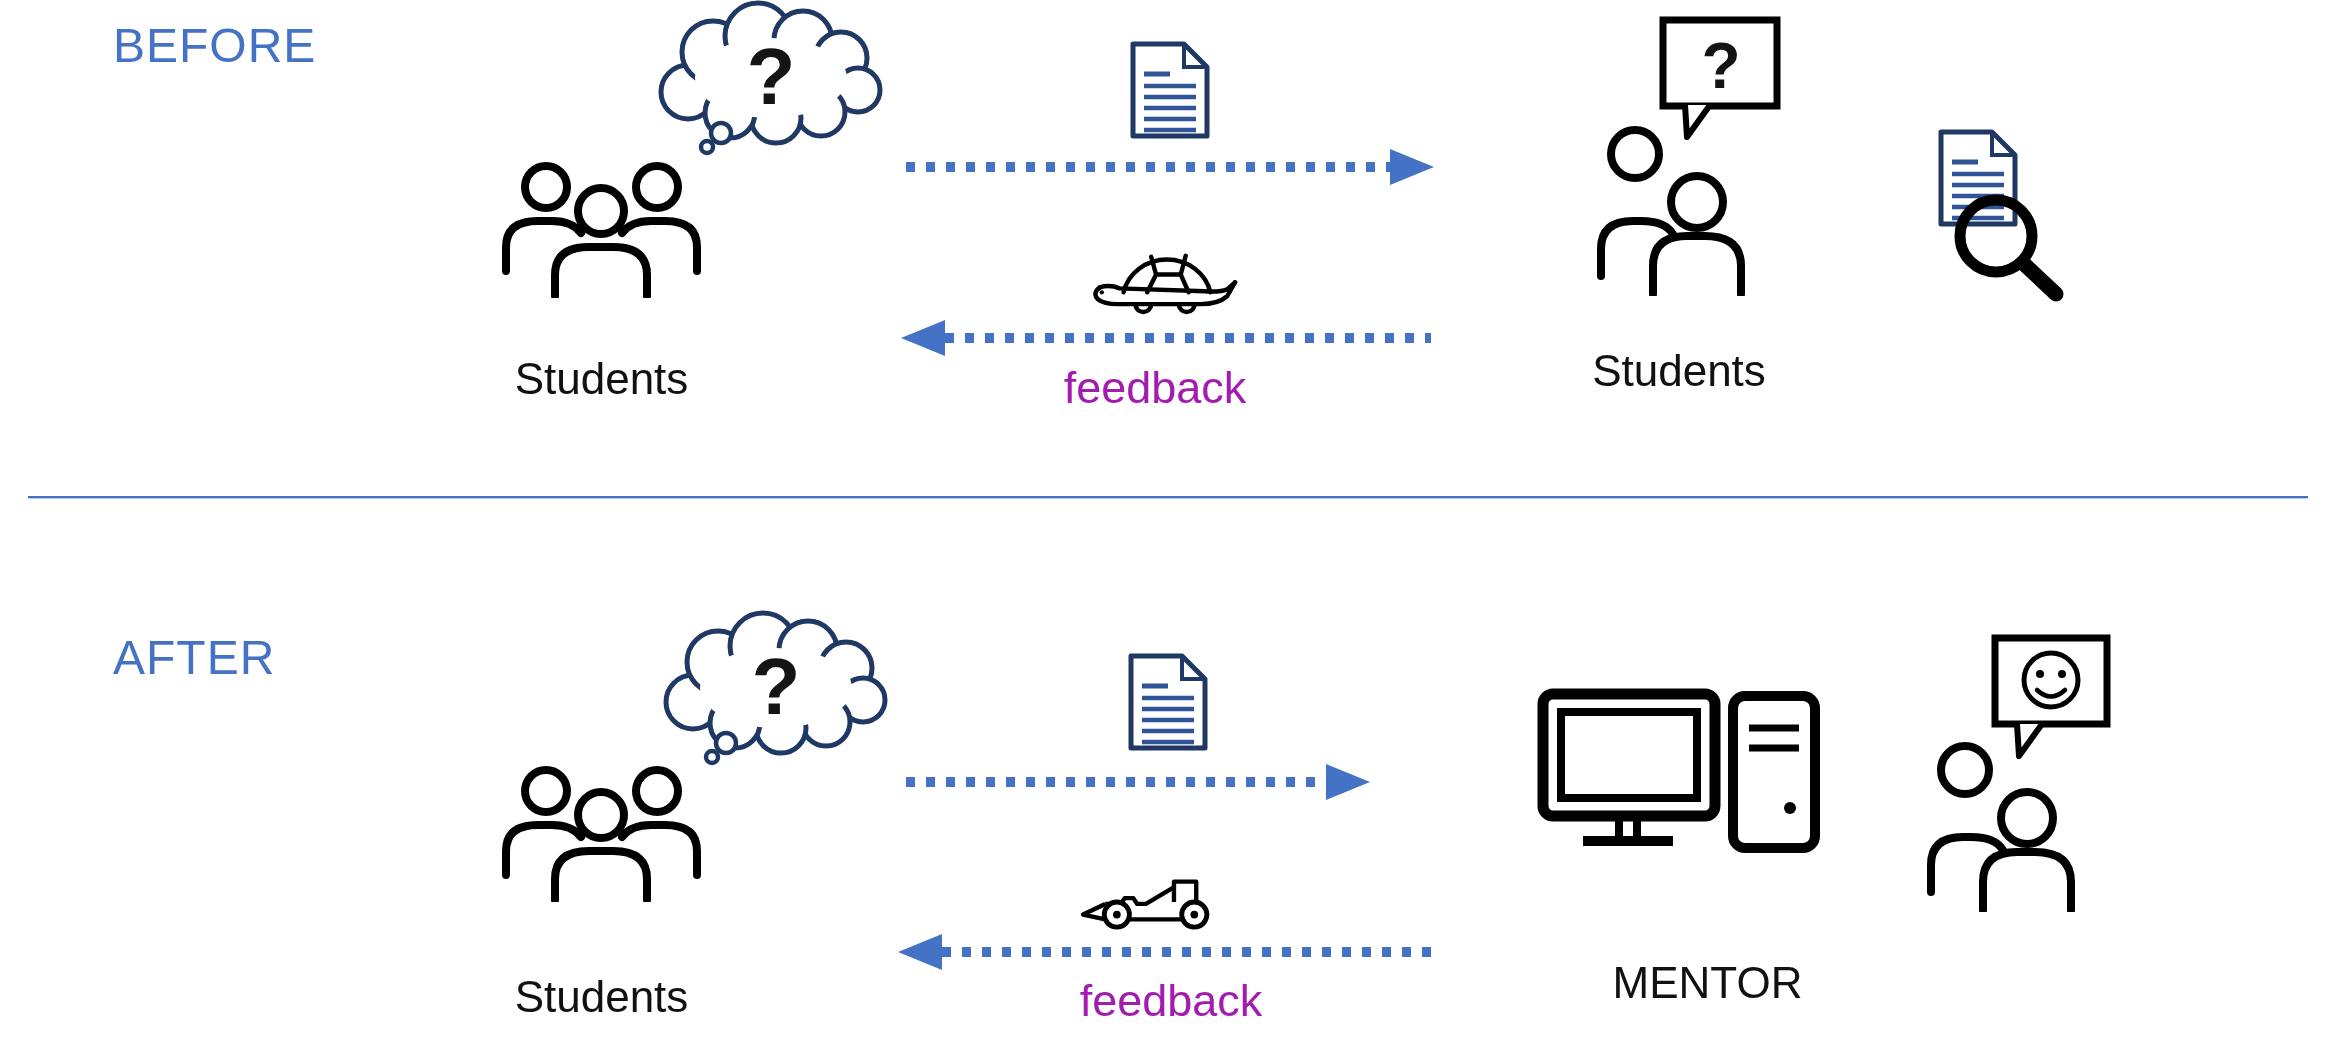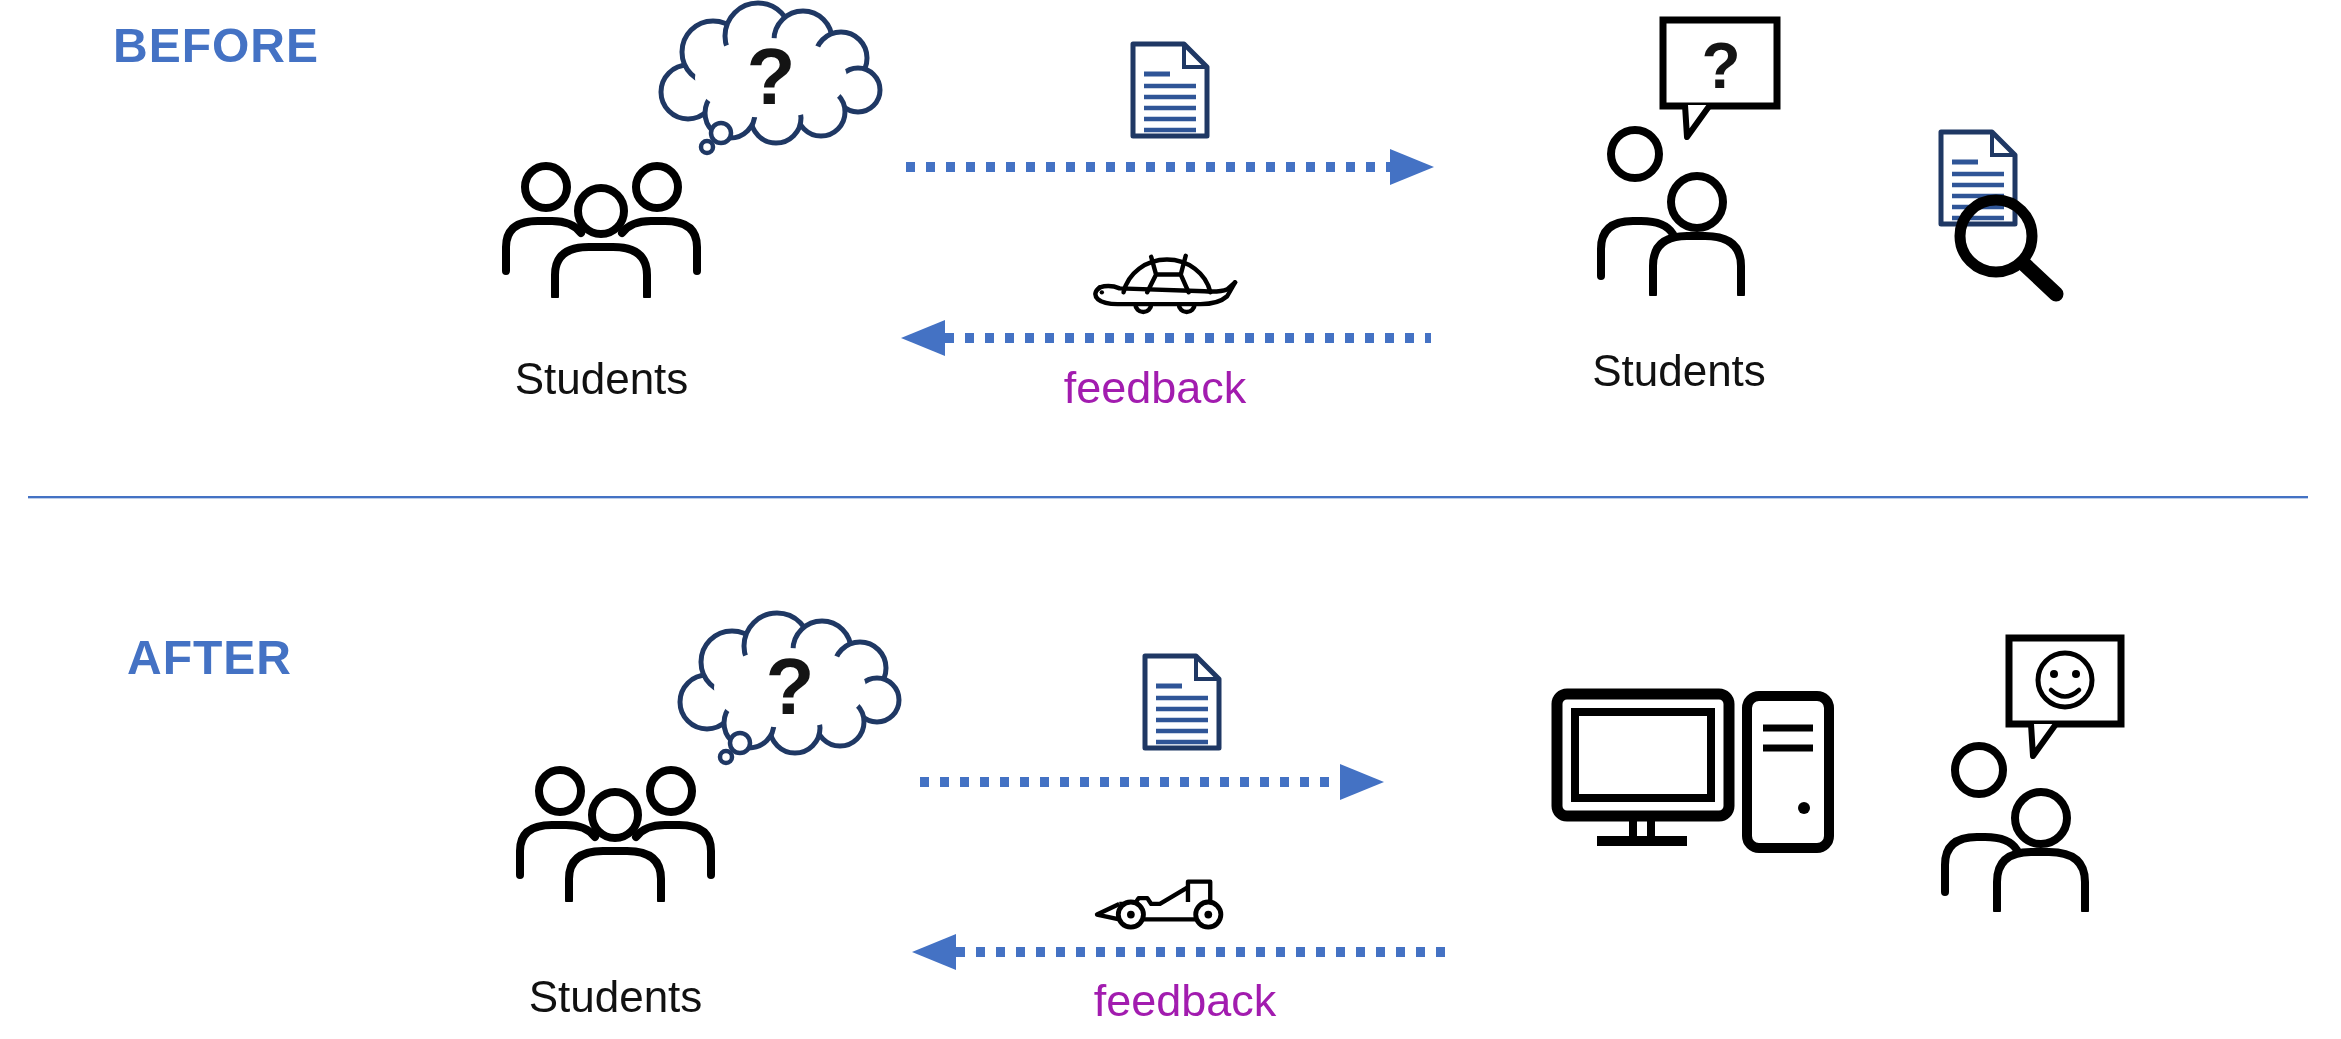--- a/index.html
+++ b/index.html
@@ -1,21 +1,21 @@
 <!DOCTYPE html>
 <html><head>
 <meta charset="utf-8">
 <style>
   html,body{margin:0;padding:0;background:#ffffff;}
   .canvas{
     position:relative;width:2341px;height:1039px;background:#fff;overflow:hidden;
     font-family:"Liberation Sans", sans-serif;
   }
   .abs{position:absolute;}
-  .section-label{font-size:48px;font-weight:700;color:#4472C4;letter-spacing:1px;}
+  .section-label{font-size:48px;font-weight:400;color:#4472C4;letter-spacing:1px;}
   .entity-label{font-size:44px;color:#111111;text-align:center;margin-top:36px;}
   .feedback-label{font-size:45px;color:#a21caf;text-align:center;}
   .divider{height:2px;background:#4472C4;box-shadow:0 1px 0 rgba(68,114,196,.35);}
   svg{display:block;width:100%;height:100%;}
   .qmark{font-family:"Liberation Sans", sans-serif;font-weight:700;fill:#141414;}
 </style>
 </head>
 <body>
 
 <div class="canvas">
@@ -119,21 +119,21 @@
           <path d="M16,46 H68 M16,57 H68 M16,68 H68 M16,79 H68 M16,90 H68" stroke="#2F5597" stroke-width="4.5"></path>
         </g>
         <circle cx="68" cy="110" r="36" stroke="#000000" stroke-width="11" fill="none"></circle>
         <path d="M95,137 L128,168" stroke="#000000" stroke-width="15" stroke-linecap="round"></path>
       </svg>
     </div>
   </div>
 
   <div class="abs divider" style="left:28px;top:496px;width:2280px;"></div>
 
-  <div class="abs" style="left:14px;top:497px;width:1917px;height:542px;">
+  <div class="abs" style="left:0;top:497px;width:1917px;height:542px;">
 
     <div class="abs section-label" style="left:113px;top:133px;">AFTER</div>
 
     <div class="abs" style="left:638px;top:113px;width:262px;height:158px;">
       <svg viewBox="0 0 262 158">
         <g stroke="#1F3864" stroke-width="5" fill="#ffffff">
           <circle cx="55" cy="92" r="27"></circle>
             <circle cx="80" cy="52" r="31"></circle>
           <circle cx="125" cy="36" r="33"></circle>
             <circle cx="170" cy="40" r="29"></circle>
@@ -207,20 +207,21 @@
           <rect x="6" y="6" width="172" height="122" rx="10" stroke-width="11"></rect>
           <rect x="24" y="24" width="136" height="86" stroke-width="8"></rect>
           <path d="M82,128 V150 M100,128 V150" stroke-width="8"></path>
           <path d="M46,153 H136" stroke-width="10"></path>
           <rect x="196" y="8" width="82" height="152" rx="12" stroke-width="10"></rect>
           <path d="M212,40 H262 M212,60 H262" stroke-width="7"></path>
         </g>
         <circle cx="253" cy="120" r="6" fill="#000000"></circle>
       </svg>
     </div>
+    <div class="abs entity-label" style="left:1585px;top:425px;width:245px;">MENTOR</div>
 
     <div class="abs" style="left:1923px;top:135px;width:190px;height:280px;">
       <svg viewBox="0 0 190 280">
         <g stroke="#000000" fill="none" stroke-width="8" stroke-linecap="round">
           <circle cx="42" cy="138" r="24"></circle>
           <path d="M8,260 V233 Q8,205 40,205 h8 Q72,205 80,218"></path>
           <circle cx="104" cy="186" r="26"></circle>
           <path d="M60,278 V250 Q60,220 94,220 h18 Q148,220 148,250 V278"></path>
         </g>
         <g>

